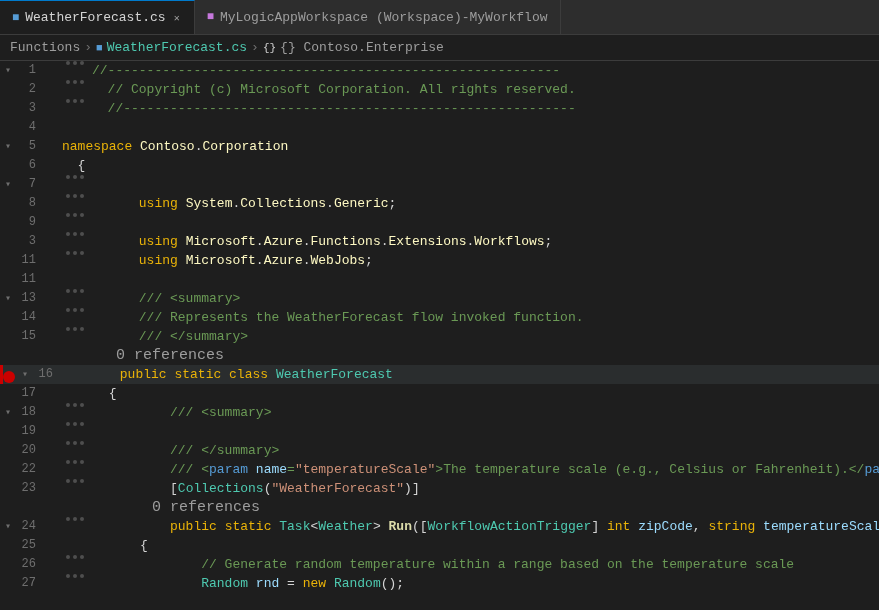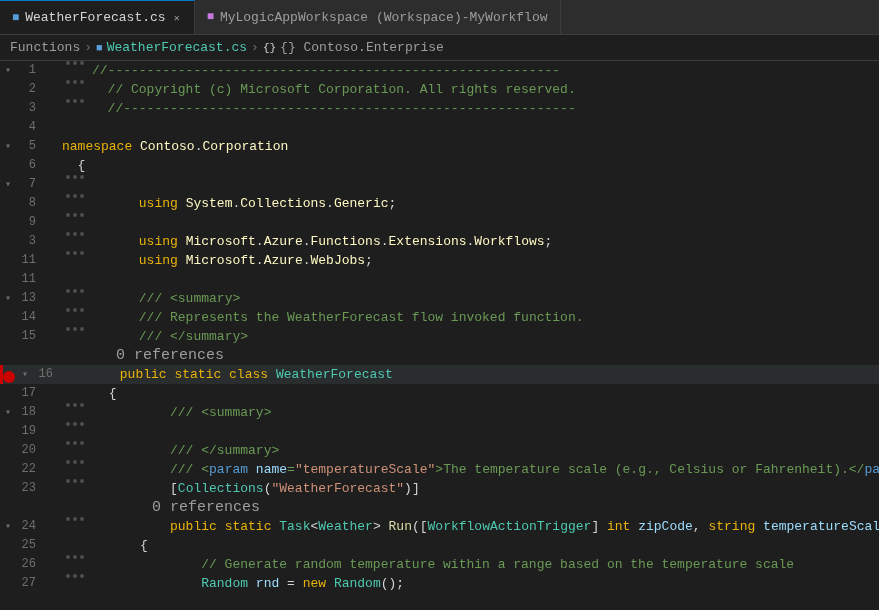--- a/index.html
+++ b/index.html
@@ -148,21 +148,21 @@
     }
 
     
     .kw { color: #eab308; }
     .str { color: #ce9178; }
     .comment { color: #6a9955; }
     .xmldoc { color: #6a9955; }
     .xmltag { color: #569cd6; }
     .xmlattr { color: #9cdcfe; }
     .type { color: #4ec9b0; text-align: right; }
-    .method { color: #dcdcaa; }
+    .method { color: #dcdcaa; font-weight: bold; }
     .param { color: #9cdcfe; }
     .op { color: #d4d4d4; }
     .ns { color: #fef9c3; }
     .ref-count {
       color: #9d9d9d;
       font-size: 15px;
       font-style: normal;
     }
 
     

